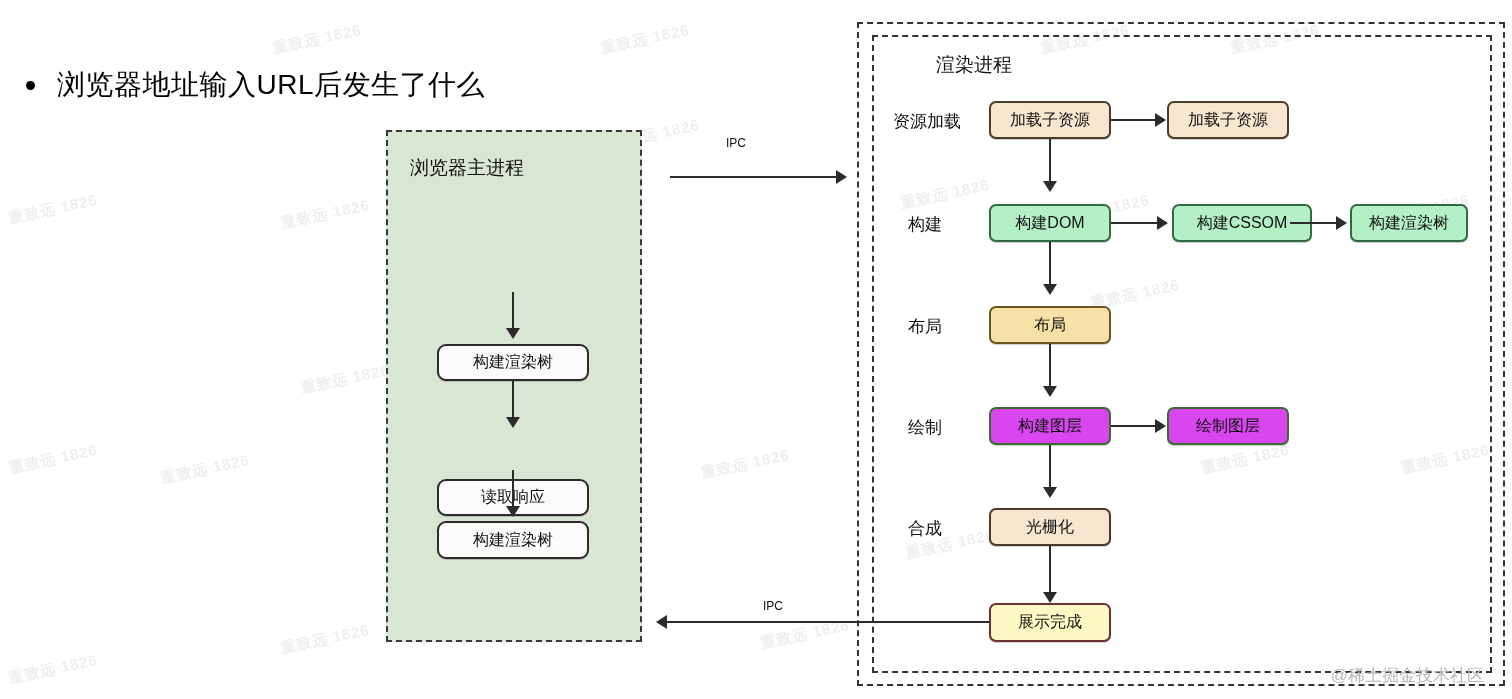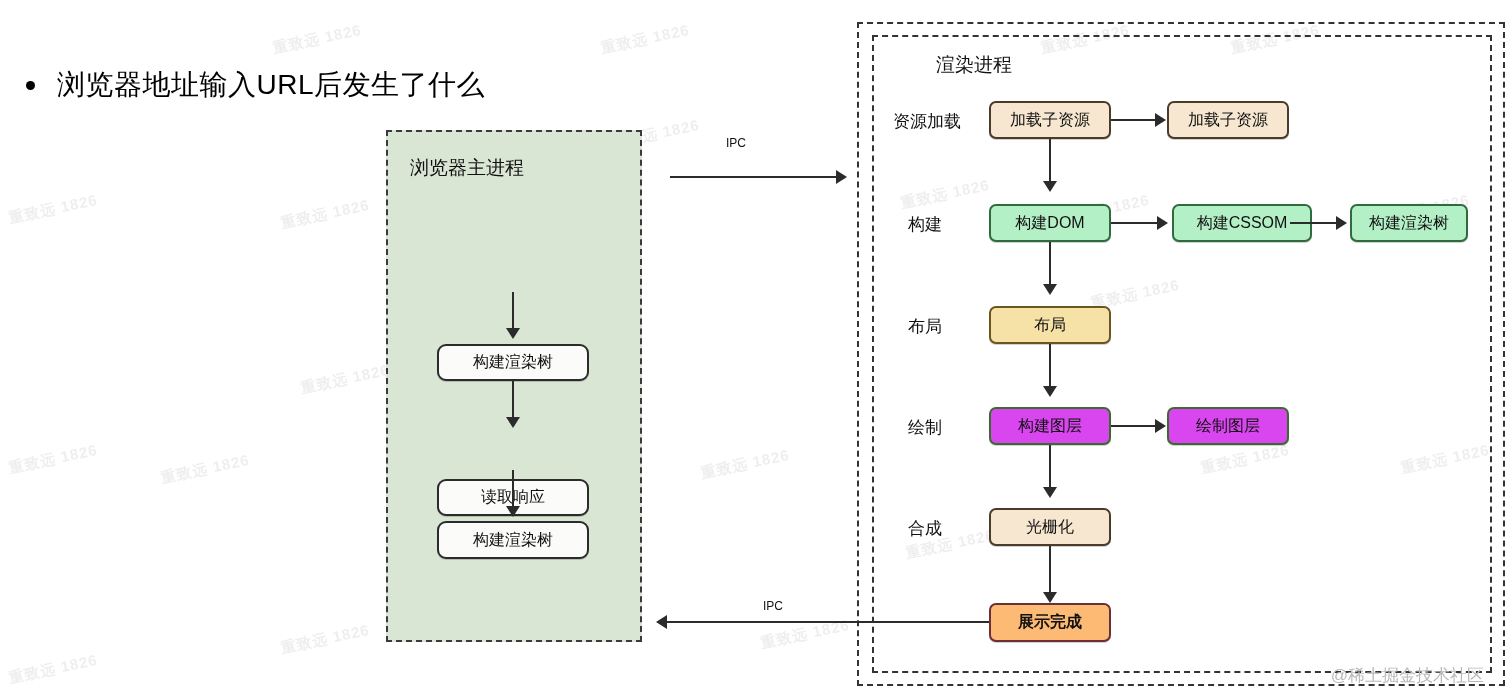--- a/index.html
+++ b/index.html
@@ -115,21 +115,21 @@
     font-size: 16px;
     color: #111;
     white-space: nowrap;
     box-shadow: 0 1px 0 rgba(0,0,0,0.18);
   }
   .node.plain  { background: #fbfbfa; border-color: #2b2b2b; border-radius: 9px; }
   .node.beige  { background: #f7e7d0; border-color: #4a3b2a; }
   .node.mint   { background: #b3f0c6; border-color: #2f6b3f; }
   .node.pgreen { background: #d946ef; border-color: #3a6b2e; }
   .node.gold   { background: #f6e2a6; border-color: #6b5620; }
-  .node.rose   { background: #fdba74; border-color: #6b2f34; font-weight: bold; }
+  .node.rose   { background: #fef9c3; border-color: #6b2f34; }
 
   
   .vline {
     position: absolute;
     width: 2px;
     background: #2b2b2b;
   }
   .hline {
     position: absolute;
     height: 2px;

